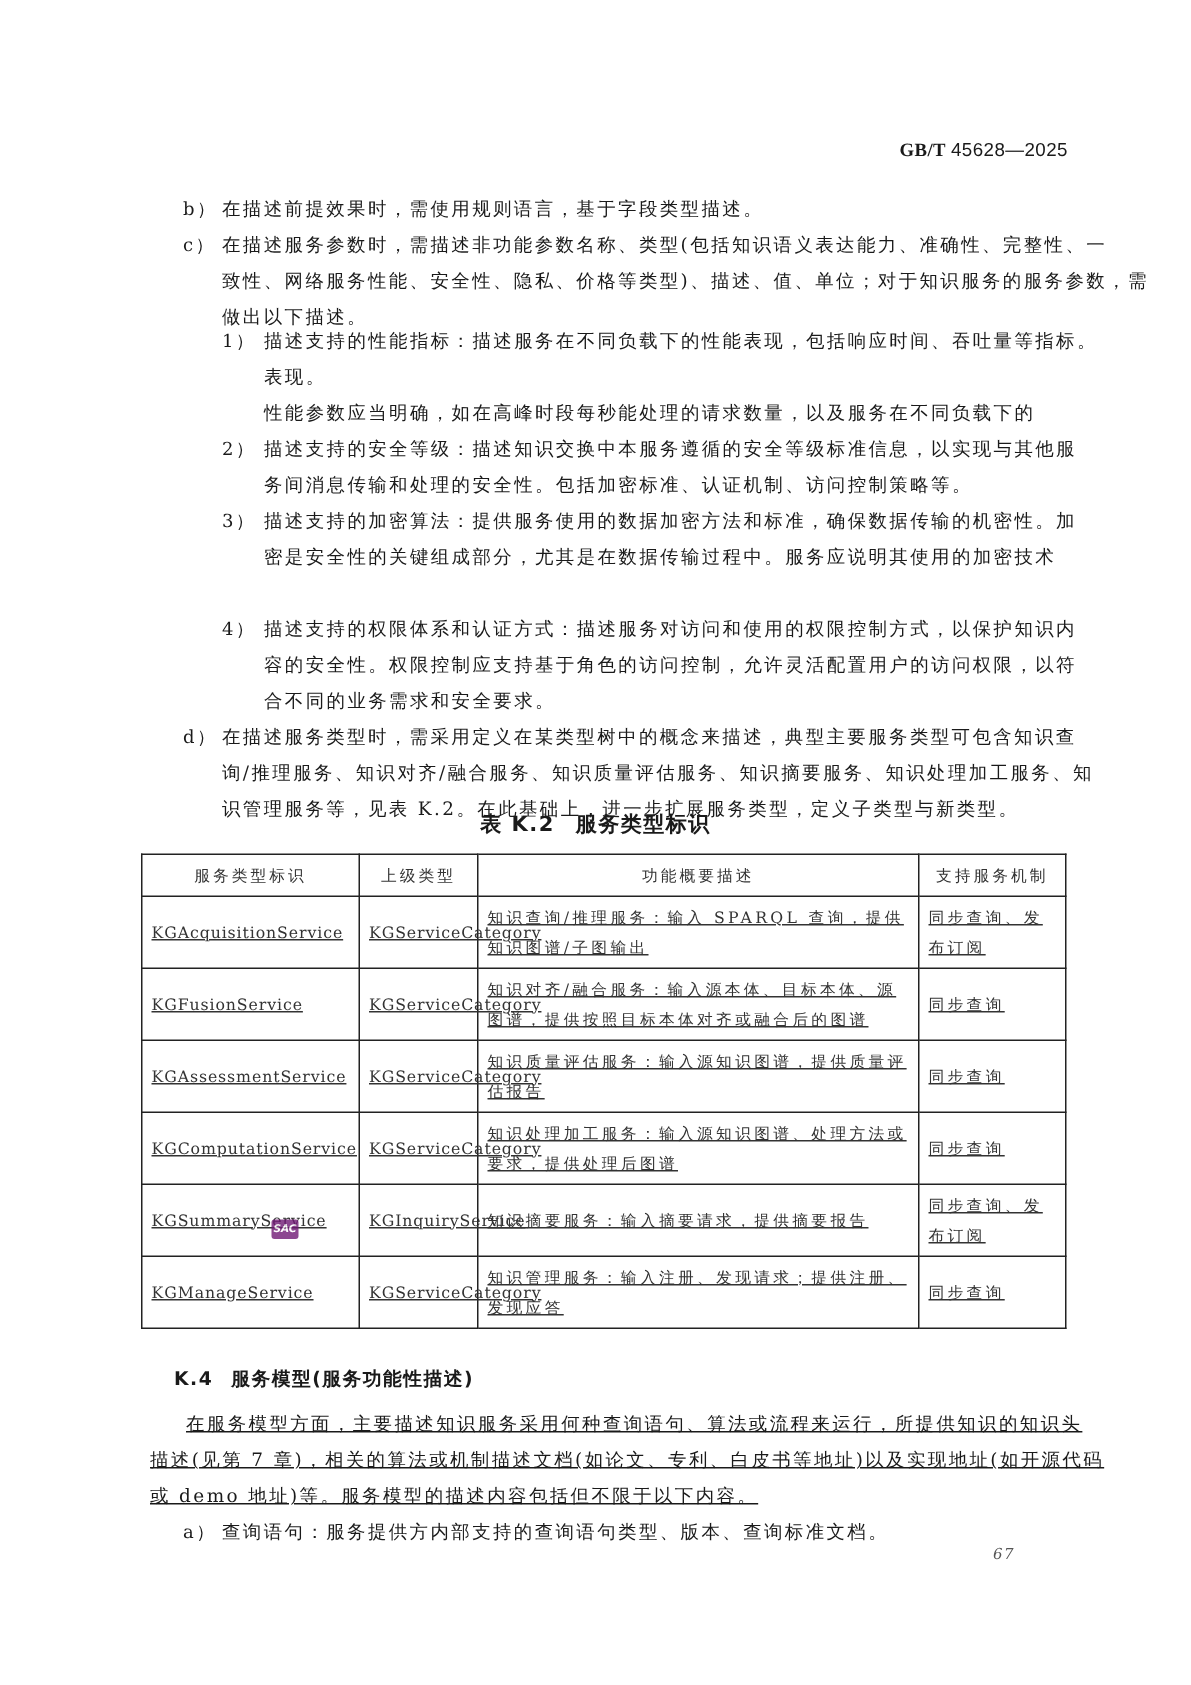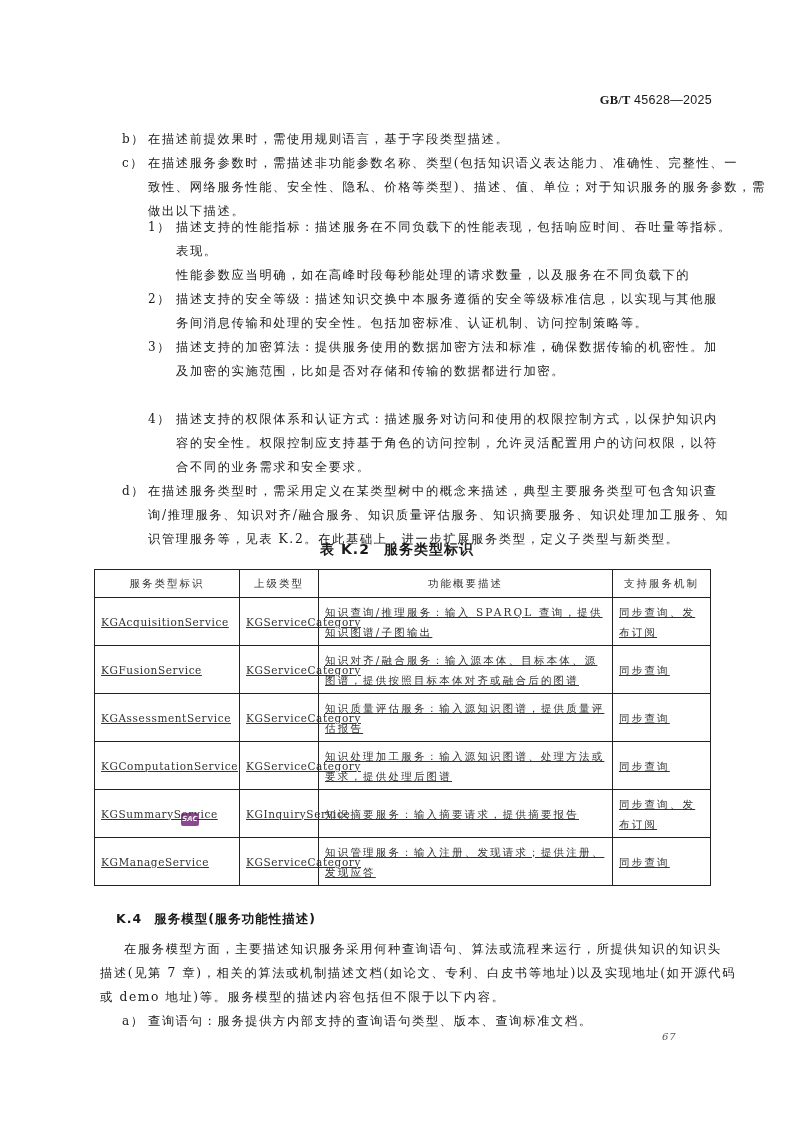--- a/index.html
+++ b/index.html
@@ -56,21 +56,21 @@
   <div class="line">性能参数应当明确，如在高峰时段每秒能处理的请求数量，以及服务在不同负载下的</div>
 </div>
 <div class="abs para" style="left:176px; top:287px;">
   <span class="mark" style="left:-28px;">2）</span>
   <div class="line">描述支持的安全等级：描述知识交换中本服务遵循的安全等级标准信息，以实现与其他服</div>
   <div class="line">务间消息传输和处理的安全性。包括加密标准、认证机制、访问控制策略等。</div>
 </div>
 <div class="abs para" style="left:176px; top:335px;">
   <span class="mark" style="left:-28px;">3）</span>
   <div class="line">描述支持的加密算法：提供服务使用的数据加密方法和标准，确保数据传输的机密性。加</div>
-  <div class="line">及加密的实施范围，比如是否对存储和传输的数据都进行加密。</div>
+  <div class="line">密是安全性的关键组成部分，尤其是在数据传输过程中。服务应说明其使用的加密技术</div>
 </div>
 <div class="abs para" style="left:176px; top:407px;">
   <span class="mark" style="left:-28px;">4）</span>
   <div class="line">描述支持的权限体系和认证方式：描述服务对访问和使用的权限控制方式，以保护知识内</div>
   <div class="line">容的安全性。权限控制应支持基于角色的访问控制，允许灵活配置用户的访问权限，以符</div>
   <div class="line">合不同的业务需求和安全要求。</div>
 </div>
 
 <div class="abs para" style="left:148px; top:479px;">
   <span class="mark" style="left:-26px;">d）</span>
@@ -137,21 +137,21 @@
     </tr>
   </tbody>
 </table>
 
 <div class="abs watermark">SAC</div>
 
 <div class="abs sec-head">
   <span>K.4</span><span class="sp"></span><span>服务模型(服务功能性描述)</span>
 </div>
 
-<div class="abs para" style="left:100px; top:937px;">
+<div class="abs para" style="left:100px; top:937px;text-decoration:underline;">
   <div class="line" style="text-indent:24px;">在服务模型方面，主要描述知识服务采用何种查询语句、算法或流程来运行，所提供知识的知识头</div>
   <div class="line">描述(见第 7 章)，相关的算法或机制描述文档(如论文、专利、白皮书等地址)以及实现地址(如开源代码</div>
   <div class="line">或 demo 地址)等。服务模型的描述内容包括但不限于以下内容。</div>
 </div>
 
 <div class="abs para" style="left:148px; top:1009px;">
   <span class="mark" style="left:-26px;">a）</span>
   <div class="line">查询语句：服务提供方内部支持的查询语句类型、版本、查询标准文档。</div>
 </div>
 

